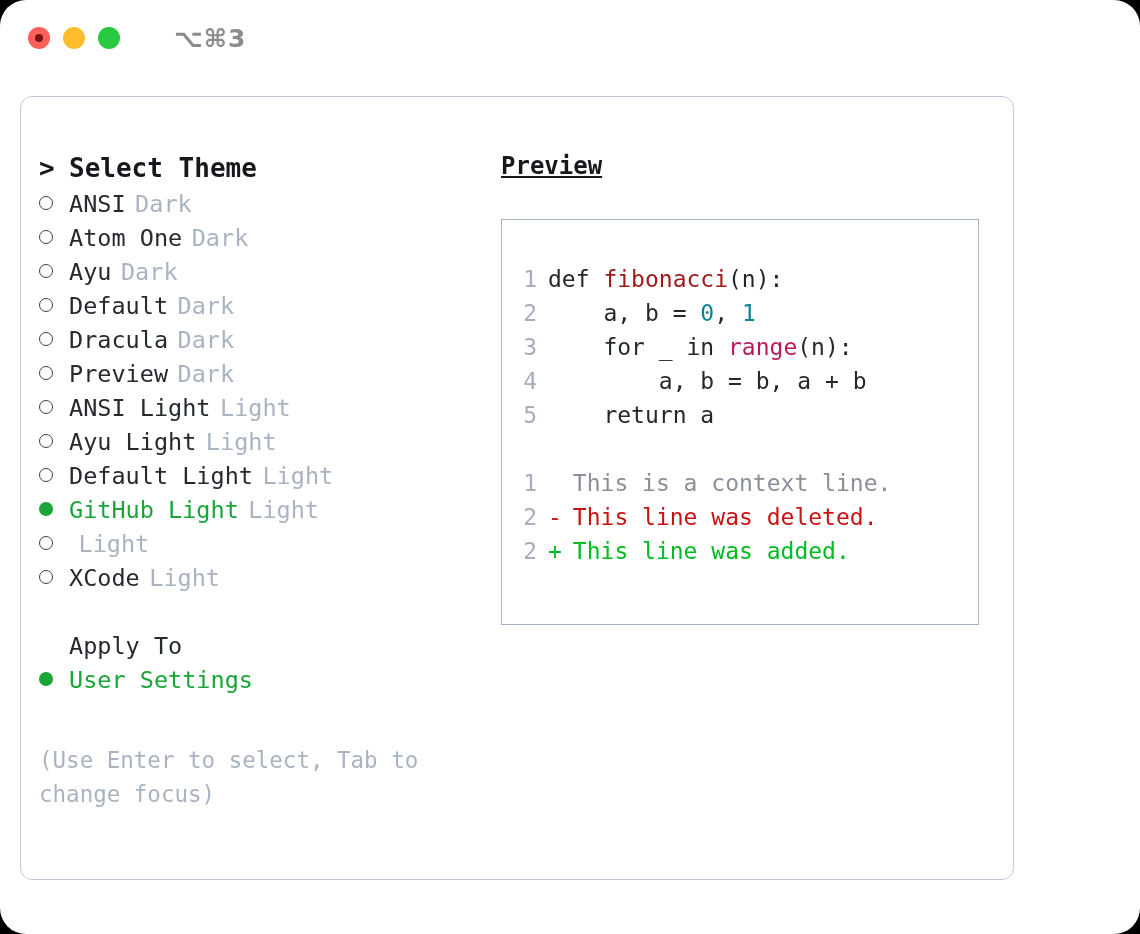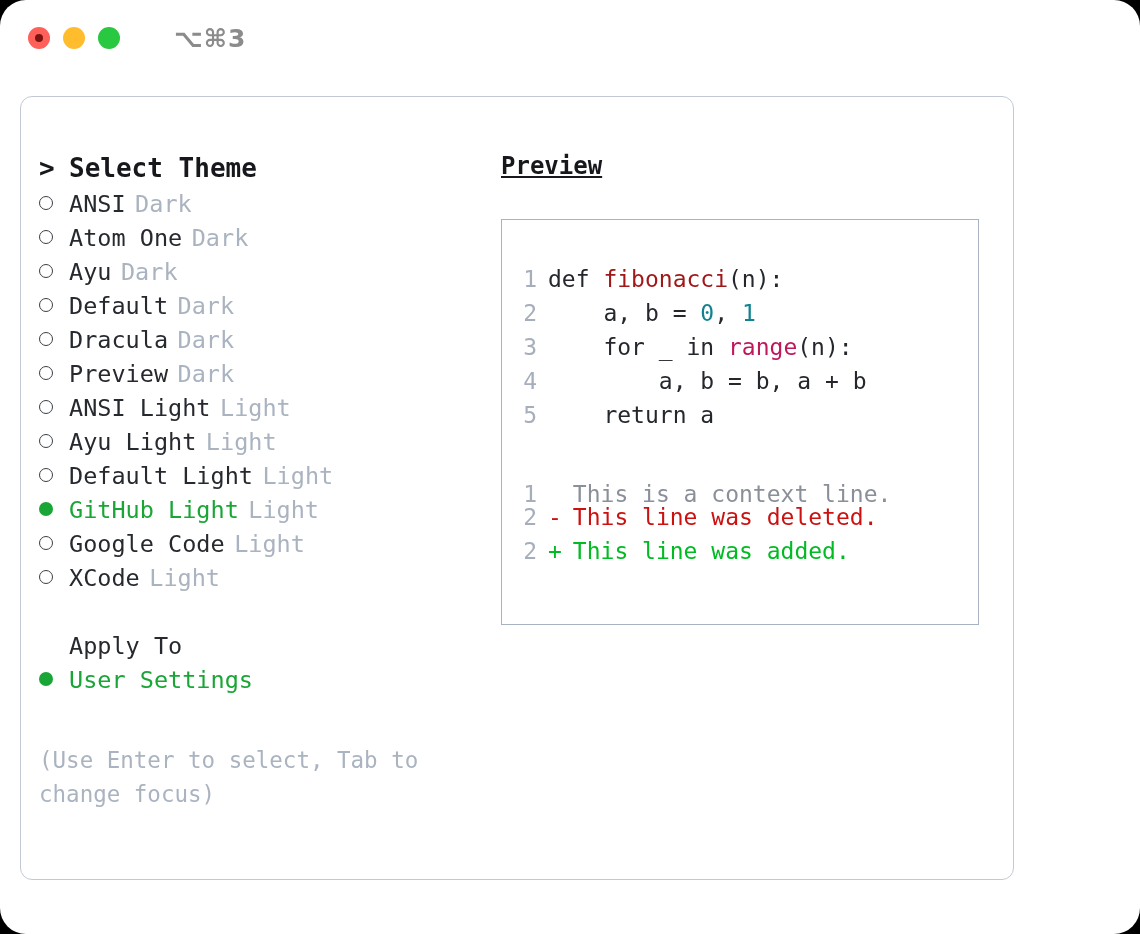--- a/index.html
+++ b/index.html
@@ -228,21 +228,21 @@
 
   .tok-fn   { color: #a01818; text-align: center; }
   .tok-num  { color: #0f8390; }
   .tok-call { color: #be185d; }
 
   .diff-gap { height: 34px; }
   .diff-sign {
     display: inline-block;
     width: 11px;
   }
-  .diff-context { color: #8a8f98; margin-top: 11px; }
+  .diff-context { color: #8a8f98; }
   .diff-del     { color: #cc1111; }
   .diff-add     { color: #00bb22; }
 </style>
 </head>
 <body>
 
 <div class="window">
 
   <div class="titlebar">
     <div class="lights">
@@ -267,21 +267,21 @@
             <div class="row"><span class="marker"><span class="dot-hollow"></span></span><span class="row-label">ANSI</span><span class="row-suffix">Dark</span></div>
             <div class="row"><span class="marker"><span class="dot-hollow"></span></span><span class="row-label">Atom One</span><span class="row-suffix">Dark</span></div>
             <div class="row"><span class="marker"><span class="dot-hollow"></span></span><span class="row-label">Ayu</span><span class="row-suffix">Dark</span></div>
             <div class="row"><span class="marker"><span class="dot-hollow"></span></span><span class="row-label">Default</span><span class="row-suffix">Dark</span></div>
             <div class="row"><span class="marker"><span class="dot-hollow"></span></span><span class="row-label">Dracula</span><span class="row-suffix">Dark</span></div>
             <div class="row"><span class="marker"><span class="dot-hollow"></span></span><span class="row-label">Preview</span><span class="row-suffix">Dark</span></div>
             <div class="row"><span class="marker"><span class="dot-hollow"></span></span><span class="row-label">ANSI Light</span><span class="row-suffix">Light</span></div>
             <div class="row"><span class="marker"><span class="dot-hollow"></span></span><span class="row-label">Ayu Light</span><span class="row-suffix">Light</span></div>
             <div class="row"><span class="marker"><span class="dot-hollow"></span></span><span class="row-label">Default Light</span><span class="row-suffix">Light</span></div>
             <div class="row selected"><span class="marker"><span class="dot-filled"></span></span><span class="row-label">GitHub Light</span><span class="row-suffix">Light</span></div>
-            <div class="row"><span class="marker"><span class="dot-hollow"></span></span><span class="row-label">Google Code</span><span class="row-suffix">Light</span></div>
+            <div class="row"><span class="marker"><span class="dot-hollow"></span></span><span class="row-suffix">Light</span></div>
             <div class="row"><span class="marker"><span class="dot-hollow"></span></span><span class="row-label">XCode</span><span class="row-suffix">Light</span></div>
           </div>
 
         <div class="section-gap"></div>
 
         <div class="subheader-row">
           <span class="marker"></span>
           <span>Apply To</span>
         </div>
 

